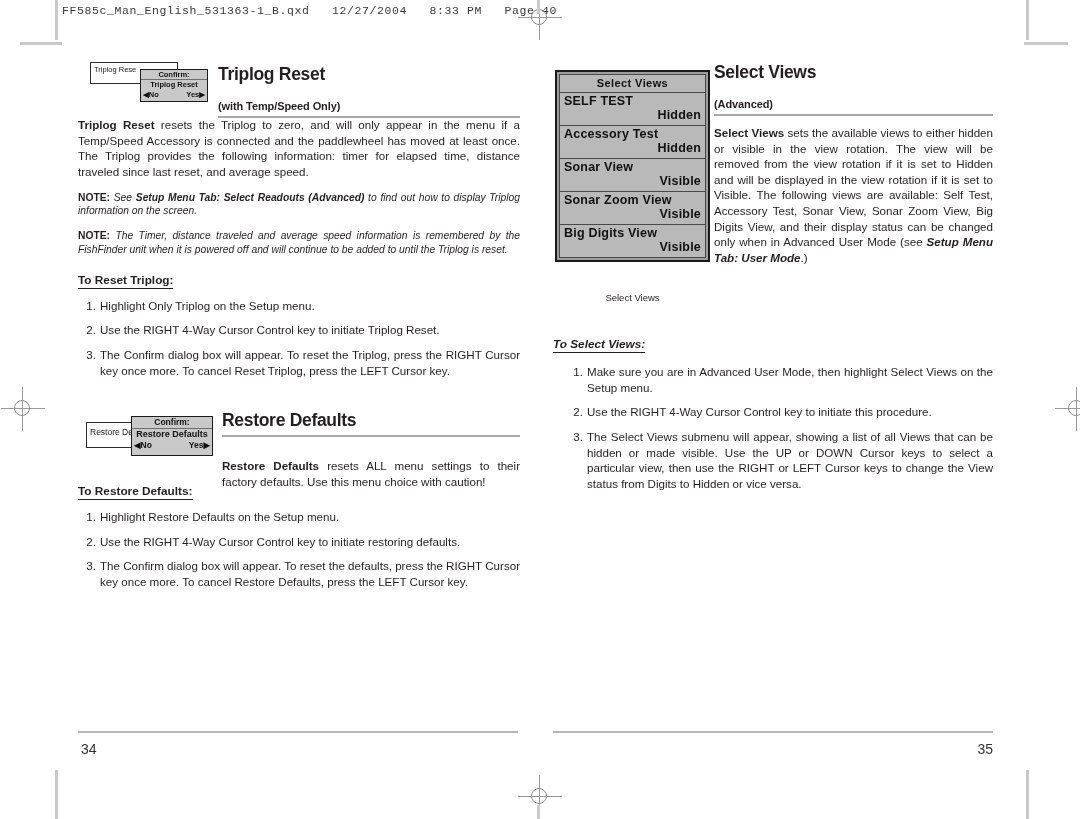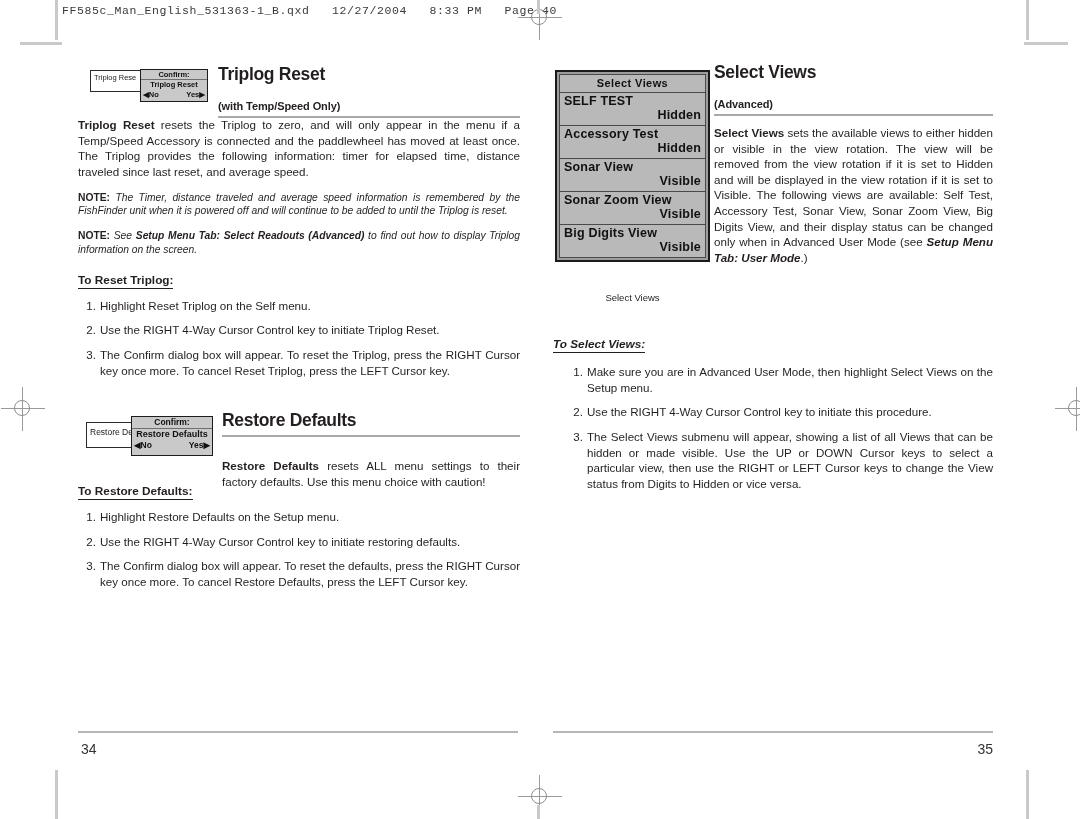--- a/index.html
+++ b/index.html
@@ -304,21 +304,21 @@
 <div class="bar-v" style="left:55px; top:770px; height:49px;"></div>
 <div class="bar-v" style="left:1026px; top:770px; height:49px;"></div>
 <div class="bar-v" style="left:537px; top:0px; height:14px;"></div>
 <div class="bar-v" style="left:537px; top:805px; height:14px;"></div>
 
 <div class="page page-left">
 
   <div style="position:absolute; left:0; top:62px; width:442px;">
 
     <div class="lcd-inline" style="height:40px;">
-      <div class="lcd-strip" style="left:12px; top:8px; width:88px; height:22px;">
+      <div class="lcd-strip" style="left:12px; top:0; width:88px; height:22px;">
         <span class="strip-label">Triplog Rese</span>
       </div>
       <div class="lcd-dialog" style="left:62px; top:7px; width:68px; height:33px;">
         <div class="dlg-title">Confirm:</div>
         <div class="dlg-body">Triplog Reset</div>
         <div class="dlg-actions">
           <span>◀No</span>
           <span>Yes▶</span>
         </div>
       </div>
@@ -329,33 +329,33 @@
       <div class="sec-sub">(with Temp/Speed Only)</div>
       <div class="head-rule"></div>
     </div>
 
     <div style="position:absolute; left:0; top:46px; width:442px;">
       <p class="body">
         <b>Triplog Reset</b><span> resets the Triplog to zero, and will only appear in the menu if a Temp/Speed Accessory is connected and the paddlewheel has moved at least once. The Triplog provides the following information: timer for elapsed time, distance traveled since last reset, and average speed.</span>
       </p>
 
       <p class="note">
+        <b>NOTE:</b><span> See </span><i class="bi">Setup Menu Tab: Select Readouts (Advanced)</i><span> to find out how to display Triplog information on the screen.</span>
+      </p>
+
+      <p class="note">
         <b>NOTE:</b><span> The Timer, distance traveled and average speed information is remembered by the FishFinder unit when it is powered off and will continue to be added to until the Triplog is reset.</span>
       </p>
 
-      <p class="note">
-        <b>NOTE:</b><span> See </span><i class="bi">Setup Menu Tab: Select Readouts (Advanced)</i><span> to find out how to display Triplog information on the screen.</span>
-      </p>
-
       <h4 class="proc">To Reset Triplog:</h4>
 
       <ol class="steps">
         <li>
           <span class="num">1.</span>
-          <span>Highlight Reset Triplog on the Self menu.</span>
+          <span>Highlight Only Triplog on the Setup menu.</span>
         </li>
         <li>
           <span class="num">2.</span>
           <span>Use the RIGHT 4-Way Cursor Control key to initiate Triplog Reset.</span>
         </li>
         <li>
           <span class="num">3.</span>
           <span>The Confirm dialog box will appear. To reset the Triplog, press the RIGHT Cursor key once more. To cancel Reset Triplog, press the LEFT Cursor key.</span>
         </li>
       </ol>

